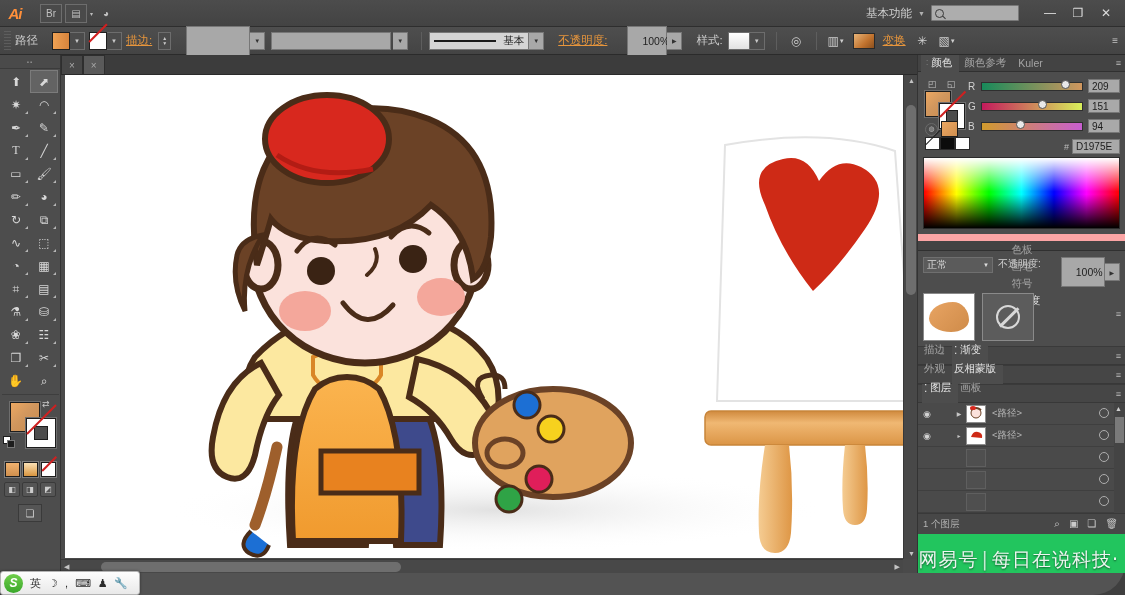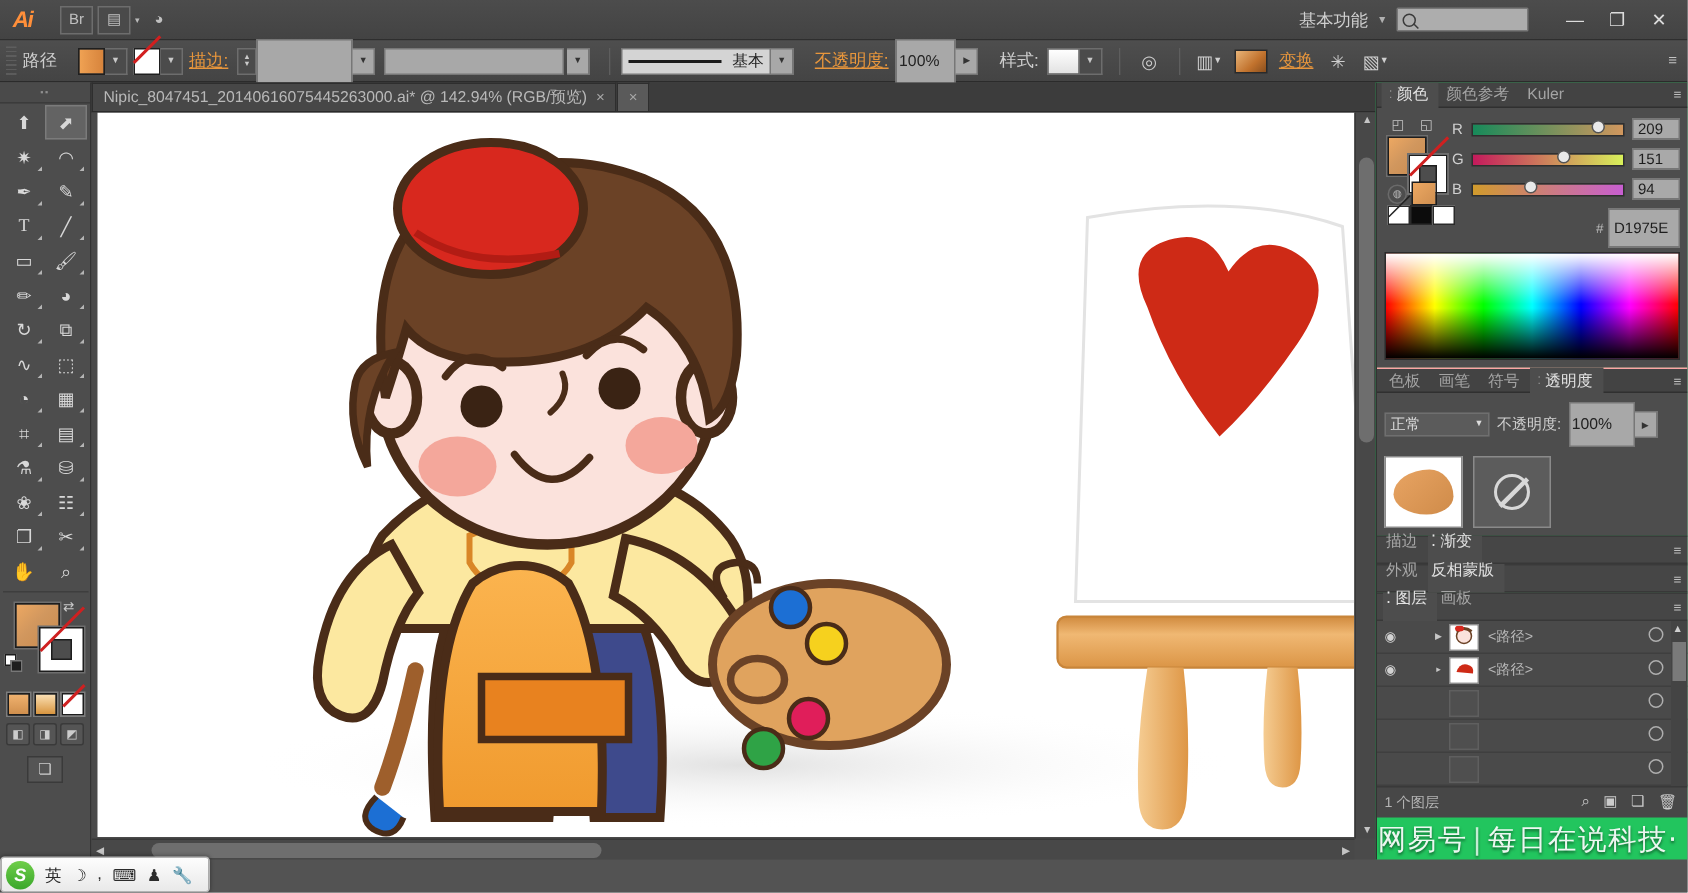--- a/index.html
+++ b/index.html
@@ -4,21 +4,21 @@
 <style>
   * { margin:0; padding:0; box-sizing:border-box; }
   html,body { width:1125px; height:595px; overflow:hidden; }
   body {
     font-family:"Liberation Sans","DejaVu Sans",sans-serif;
     font-size:11px;
     background:#3f3f3f;
     color:#c8c8c8;
     -webkit-font-smoothing:antialiased;
   }
-  #app { position:relative; width:1125px; height:595px; background:#535353; }
+  #app { position:relative; width:1125px; height:595px; background:#535353;border-radius:32px; }
 
   
   .menubar {
     position:absolute; left:0; top:0; width:1125px; height:27px;
     background:linear-gradient(#4c4c4c,#434343);
     border-bottom:1px solid #2e2e2e;
     display:flex; align-items:center;
   }
   .ai-logo {
     width:30px; height:27px; display:flex; align-items:center; justify-content:center;
@@ -84,21 +84,21 @@
     display:flex; align-items:center; justify-content:center; font-size:6px; color:#c9c9c9;
   }
   .spin-field { display:flex; align-items:center; margin-right:6px; }
   .spin-btns {
     width:13px; height:18px; border:1px solid #6d6d6d; background:#4b4b4b;
     display:flex; flex-direction:column; align-items:center; justify-content:center;
     font-size:5px; line-height:5px; color:#cacaca;
   }
   .field {
     height:30px; background:#a8a8a8; border:1px solid #777; color:#222;
-    font-size:10.5px; display:flex; align-items:center; padding:0 1px;
+    font-size:10.5px; display:flex; align-items:center; padding:0 14px;margin-left:15px;
   }
   .field.w64{width:64px;}
   .field.w40{width:40px;}
   .field-arrow {
     width:15px; height:18px; background:#a8a8a8; border:1px solid #777; border-left:none;
     display:flex; align-items:center; justify-content:center; font-size:6px; color:#333;
   }
   .wide-field {
     width:120px; height:18px; background:#a8a8a8; border:1px solid #777; margin-right:2px;
   }
@@ -264,31 +264,31 @@
   .sl-knob {
     position:absolute; top:-3px; width:9px; height:9px; border-radius:50%;
     background:#e9e9e9; border:1px solid #555;
   }
   .sl-val {
     width:32px; height:14px; background:#a9a9a9; border:1px solid #777;
     font-size:10px; color:#1d1d1d; display:flex; align-items:center; padding-left:3px;
   }
   .hexrow { display:flex; align-items:center; justify-content:flex-end; gap:3px; margin-top:1px;}
   .hex-pre { font-size:9px; color:#bbb; }
-  .hex-val { width:48px; height:26px; background:#a9a9a9; border:1px solid #777;
+  .hex-val { width:48px; height:15px; background:#a9a9a9; border:1px solid #777;
     font-size:10px; color:#1d1d1d; display:flex; align-items:center; padding-left:3px; }
   .spectrum {
     margin:3px 0 0 0; height:72px; border:1px solid #2b2b2b;
     background:
       linear-gradient(to bottom, rgba(255,255,255,1) 0%, rgba(255,255,255,0) 48%, rgba(0,0,0,0) 52%, rgba(0,0,0,1) 100%),
       linear-gradient(to right,#ff0000,#ffff00,#00ff00,#00ffff,#0000ff,#ff00ff,#ff0000);
   }
 
   
-  .tp-row1 { display:flex; align-items:center; gap:5px; margin:3px 0 6px 0; }
+  .tp-row1 { display:flex; gap:5px; margin:3px 0 6px 0; }
   .tp-mode {
     width:70px; height:16px; background:#5b5b5b; border:1px solid #6f6f6f;
     font-size:10px; color:#dcdcdc; display:flex; align-items:center; justify-content:space-between;
     padding:0 3px;
   }
   .tp-lab { font-size:10px; color:#d0d0d0; white-space:nowrap; }
   .tp-opa { display:flex; align-items:center; }
   .tp-opa .field { width:44px; }
   .tp-thumbs { display:flex; gap:7px; align-items:flex-start; }
   .tp-art {
@@ -535,21 +535,20 @@
       <div class="draw-b">◨</div>
       <div class="draw-b">◩</div>
     </div>
     <div class="tb-screen">
       <div class="scr-b">❏</div>
     </div>
   </div>
 
   <div class="tabbar">
     <div class="doctab">
-      <span>Nipic_8047451_20140616075445263000.ai* @ 142.94% (RGB/预览)</span>
       <span class="tab-x">×</span>
     </div>
     <div class="doctab active">
       <span class="tab-x">×</span>
     </div>
   </div>
 
   <div class="canvaswrap">
     <div class="artboard">
       <svg class="art-svg" width="838" height="483" viewBox="0 0 838 483">
@@ -722,21 +721,21 @@
           </div>
           <div class="hexrow">
             <span class="hex-pre">#</span>
             <span class="hex-val">D1975E</span>
           </div>
         </div>
       </div>
       <div class="spectrum"></div>
     </div>
 
-    <div class="ptabs" style="border-top:1px solid #fca5a5;">
+    <div class="ptabs" style="border-top:7px solid #fca5a5;flex-direction:column;">
       <div class="ptab">
           <span>色板</span>
         </div>
       <div class="ptab">
           <span>画笔</span>
         </div>
       <div class="ptab">
           <span>符号</span>
         </div>
       <div class="ptab active">

